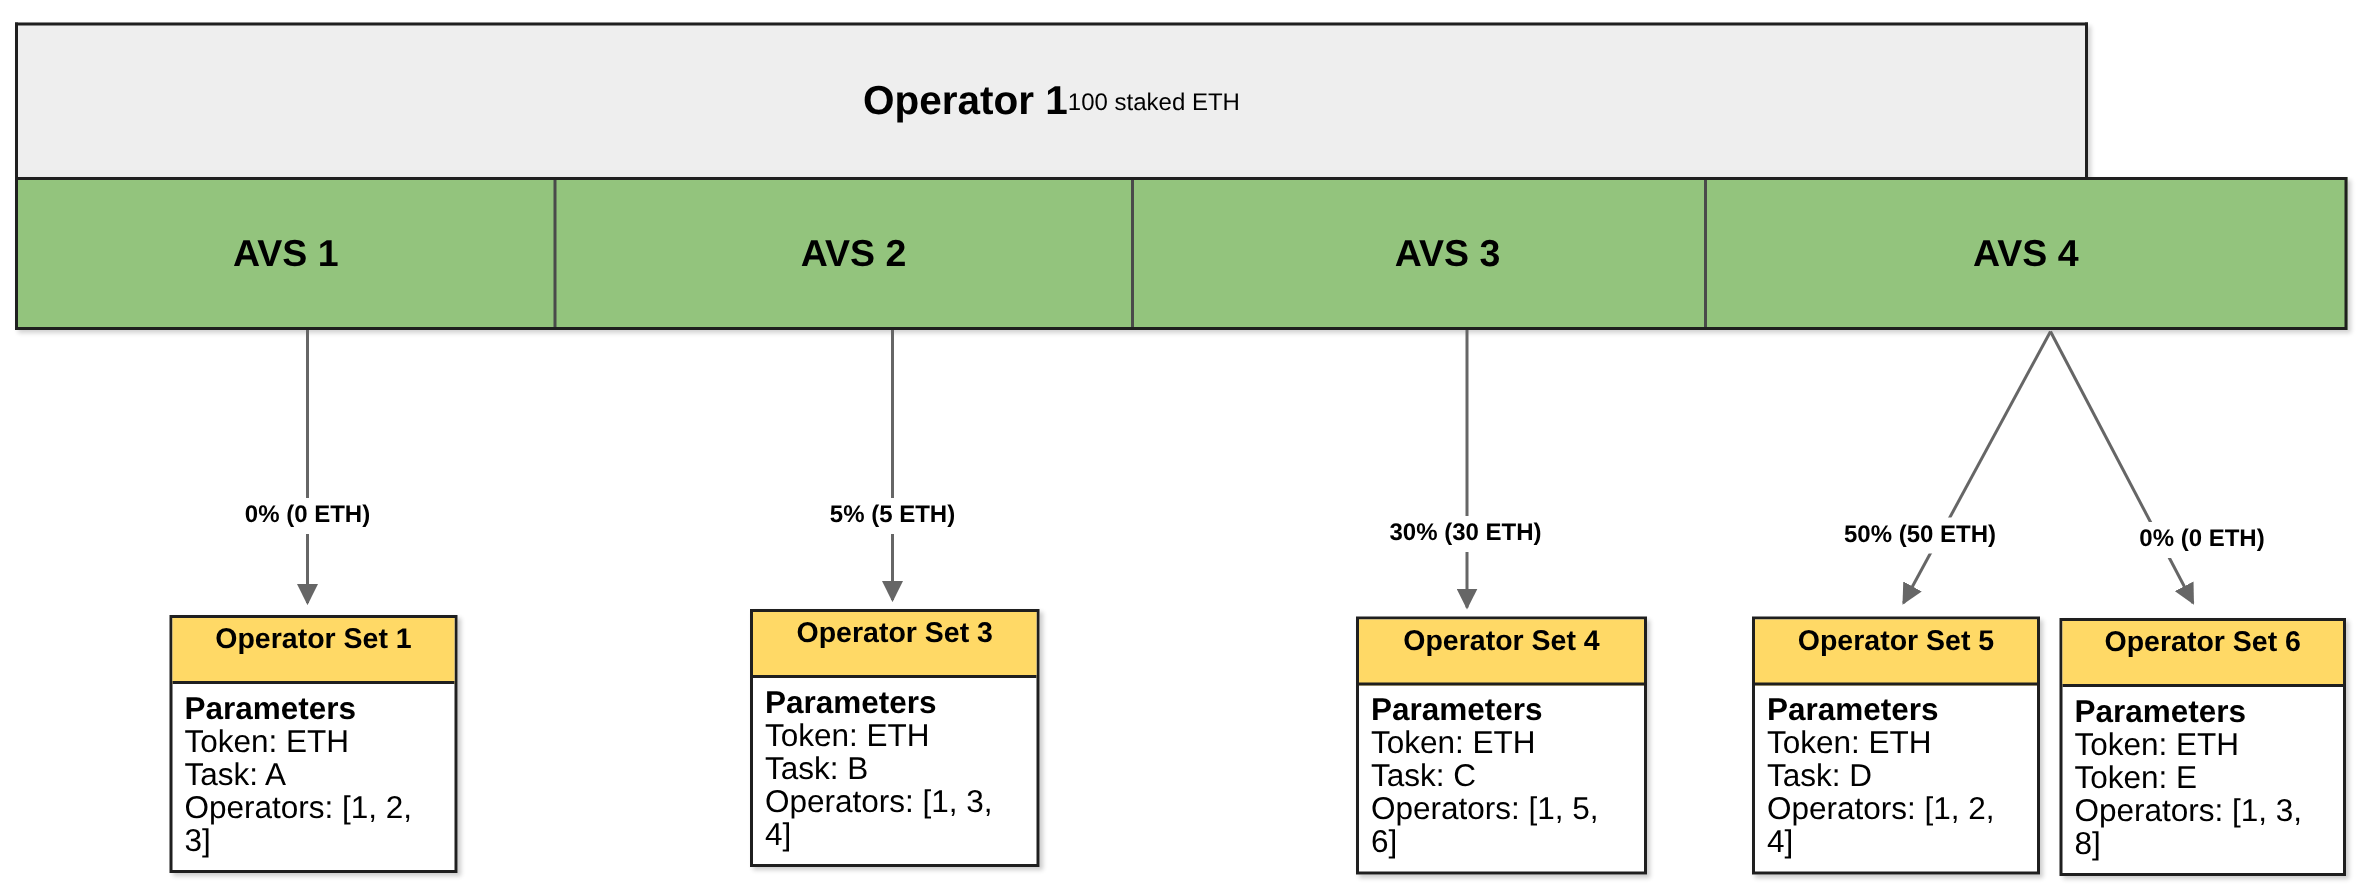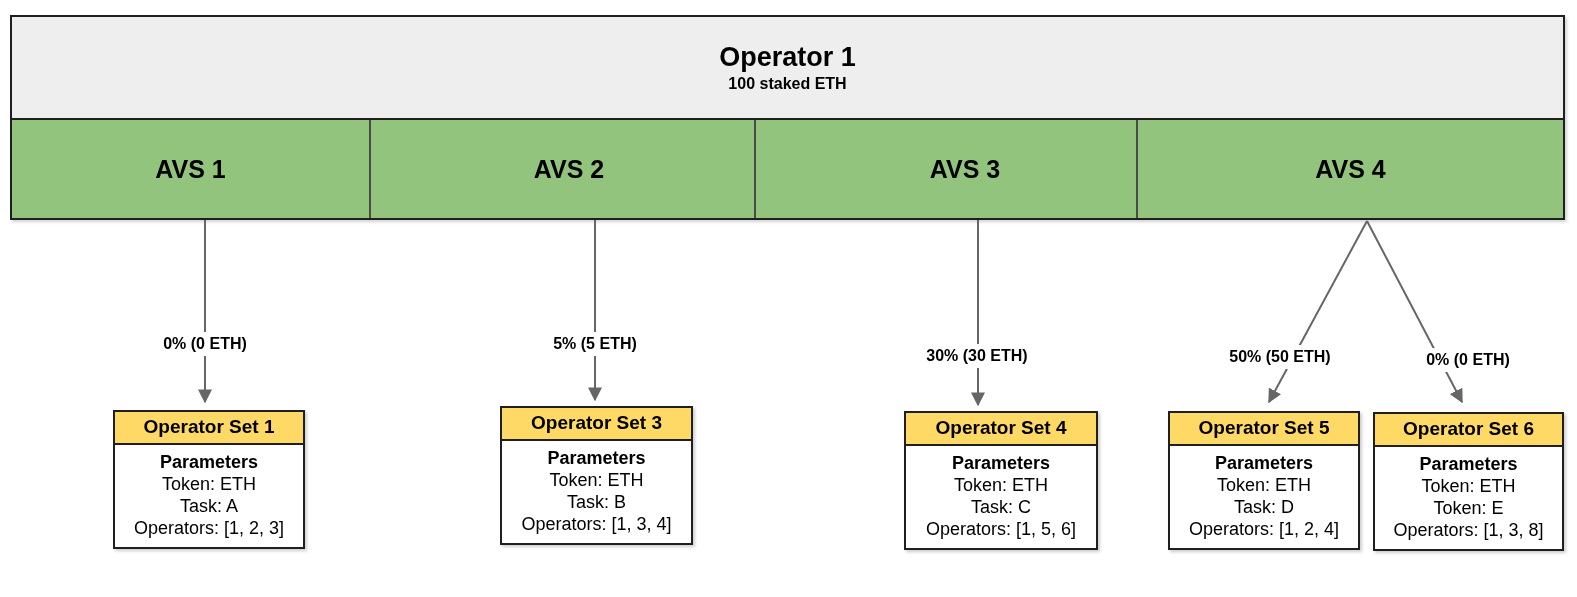--- a/index.html
+++ b/index.html
@@ -21,30 +21,30 @@
     width: 1577px;
     height: 597px;
     background: #ffffff;
     overflow: hidden;
   }
 
   
   .operator-box {
     position: absolute;
     left: 10px; top: 15px;
-    width: 1555px; height: 103px;
+    width: 1382px; height: 103px;
     background: var(--op-gray);
     border: 2px solid var(--border-dark);
     border-bottom: none;
-    display: flex; flex-direction: column;
+    display: flex; 
     align-items: center; justify-content: center;
     box-shadow: 2px 2px 3px rgba(0,0,0,0.18);
   }
   .operator-title { font-size: 27px; font-weight: bold; line-height: 1.15; }
-  .operator-subtitle { font-size: 16px; margin-top: 2px; font-weight: bold; }
+  .operator-subtitle { font-size: 16px; margin-top: 2px; }
 
   
   .avs-bar {
     position: absolute;
     left: 10px; top: 118px;
     width: 1555px; height: 102px;
     background: var(--avs-green);
     border: 2px solid var(--border-dark);
     display: flex;
     box-shadow: 2px 2px 3px rgba(0,0,0,0.18);
@@ -84,27 +84,26 @@
     border: 2px solid var(--border-dark);
     background: #ffffff;
     box-shadow: 2px 2px 3px rgba(0,0,0,0.2);
   }
   .set-header {
     background: var(--set-yellow);
     border-bottom: 2px solid var(--border-dark);
     text-align: center;
     font-size: 19px;
     font-weight: bold;
-    padding: 4px 2px 5px;
+    padding: 4px 2px 16px;
   }
   .set-body {
     padding: 6px 8px 8px;
-    font-size: 18px;
+    font-size: 21px;
     line-height: 22px;
-    text-align: center;
   }
   .set-body .params { font-weight: bold; }
 </style>
 </head>
 <body>
 
 <div class="canvas">
 
   <div class="operator-box">
     <div class="operator-title">Operator 1</div>

